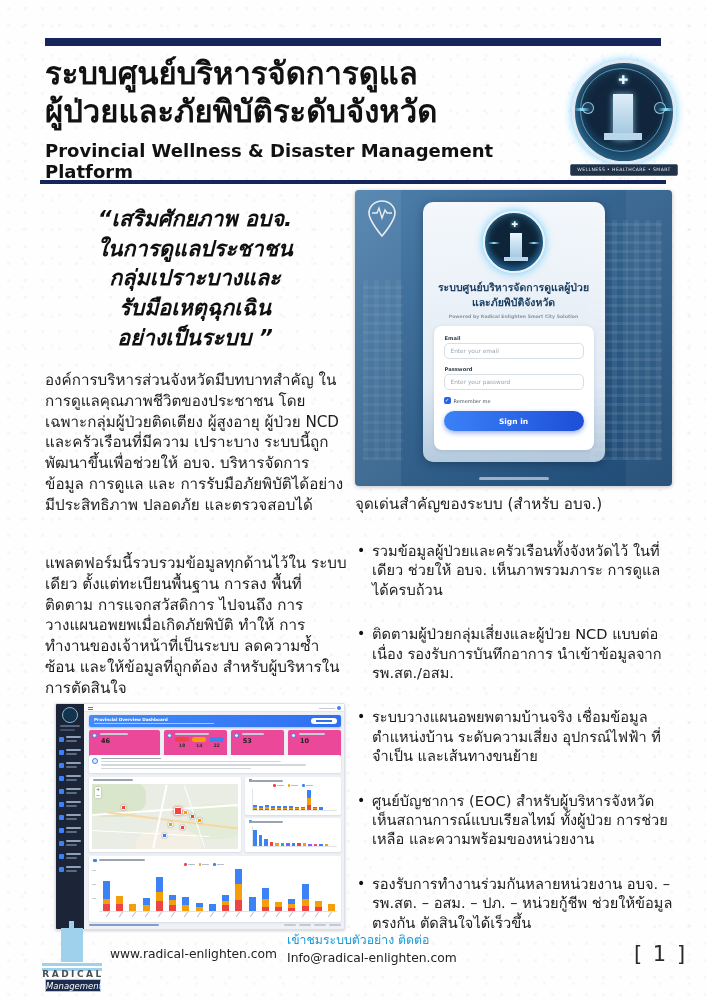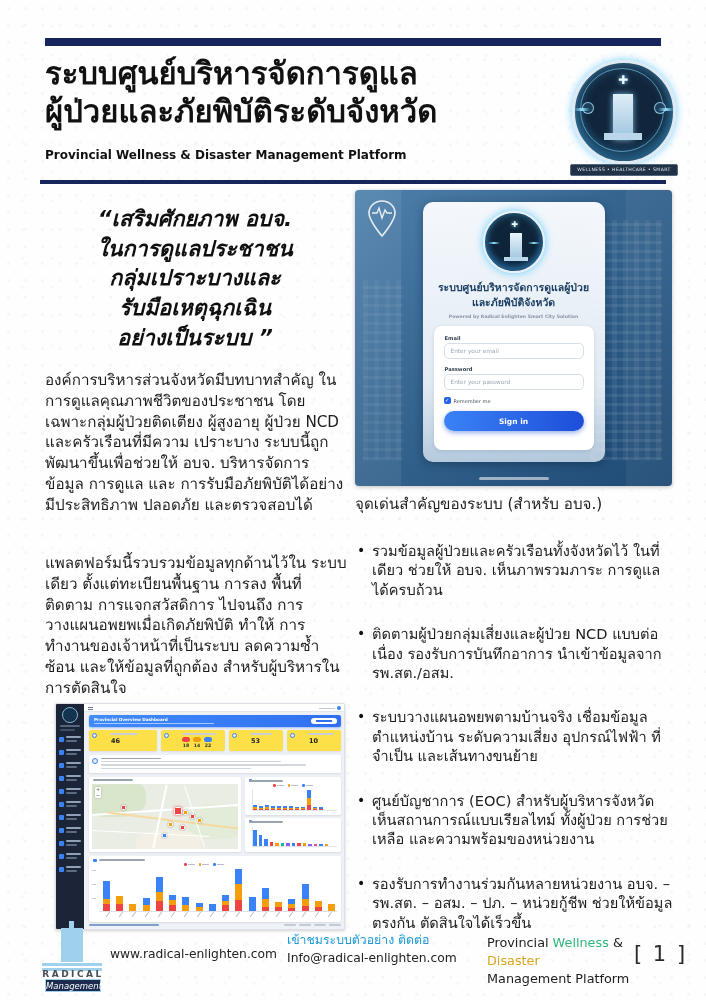--- a/index.html
+++ b/index.html
@@ -11,21 +11,21 @@
       radial-gradient(rgba(110,118,132,0.055) 1.4px, transparent 1.5px),
       radial-gradient(rgba(110,118,132,0.045) 1.4px, transparent 1.5px);
     background-size:17px 17px, 29px 29px;
     background-position:0 0, 8px 12px;
     font-family:"DejaVu Sans","Liberation Sans",sans-serif;color:#1c1c1c;
   }
   .abs{position:absolute;}
   
   .topbar{left:45px;top:38px;width:616px;height:8px;background:#16265c;}
   .main-title{left:45px;top:54px;width:520px;font-size:31px;line-height:1.24;font-weight:600;color:#111;letter-spacing:0;}
-  .subtitle{left:45px;top:148px;width:520px;font-size:12px;font-weight:600;color:#111;}
+  .subtitle{left:45px;top:140px;width:520px;font-size:18px;font-weight:600;color:#111;}
   .header-rule{left:40px;top:180px;width:626px;height:4px;background:#16265c;}
   
   .badge-wrap{left:568px;top:58px;width:112px;height:120px;}
   .badge-circle{
     position:absolute;left:4px;top:2px;width:104px;height:104px;border-radius:50%;
     background:radial-gradient(circle at 50% 40%, #11263c 52%, #17405f 68%, #0b1626 100%);
     border:3px solid #dfe9f2;
     box-shadow:0 0 9px rgba(90,200,255,.85), inset 0 0 14px rgba(90,200,255,.55);
   }
   .badge-ring{position:absolute;left:12px;top:10px;width:84px;height:84px;border-radius:50%;border:1px solid rgba(140,220,255,.55);}
@@ -87,21 +87,21 @@
   .dm-top{height:8px;background:#fff;border-bottom:1px solid #e3e6ec;}
   .dm-burger{position:absolute;left:4px;top:2.5px;width:5px;height:1px;background:#6b7684;box-shadow:0 2px 0 #6b7684;}
   .dm-user{position:absolute;right:5px;top:2px;width:4px;height:4px;border-radius:50%;background:#3b82f6;}
   .dm-user-line{position:absolute;right:11px;top:3.5px;width:16px;height:1.5px;background:#c6ccd4;}
   .dm-banner{position:absolute;left:5px;top:11px;width:252px;height:12px;border-radius:2px;background:linear-gradient(90deg,#418bfa,#2f6ff0);box-shadow:0 1px 2px rgba(47,111,240,.4);}
   .dm-banner .t{position:absolute;left:5px;top:2px;font-size:4.2px;font-weight:700;color:#fff;}
   .dm-banner .s{position:absolute;left:5px;top:7.5px;width:120px;height:1.5px;background:rgba(255,255,255,.55);}
   .dm-banner .btn{position:absolute;right:4px;top:3px;width:26px;height:6px;border-radius:3px;background:#fff;}
   .dm-banner .btn i{display:block;margin:2.2px auto 0;width:16px;height:1.5px;background:#2f6ff0;}
   .kpi-row{position:absolute;left:5px;top:26px;width:252px;display:flex;gap:4px;}
-  .kpi{background:#fde047;border-radius:2px;box-shadow:0 1px 2px rgba(30,40,60,.10);height:21px;position:relative;padding:2px 13px;}
+  .kpi{background:#ec4899;border-radius:2px;box-shadow:0 1px 2px rgba(30,40,60,.10);height:36px;position:relative;padding:2px 3px;}
   .kpi .lbl{height:1.5px;background:#c9cfd8;border-radius:1px;margin:1px 0 2px 8px;}
   .kpi .ic{position:absolute;left:3px;top:3px;width:5px;height:5px;border-radius:50%;background:#e3edfd;border:1px solid #3b82f6;}
   .kpi .val{font-size:6.5px;font-weight:700;color:#222;margin-left:9px;}
   .kpi-badges{display:flex;gap:3px;margin-left:8px;}
   .kpi-badges .bd{flex:1;text-align:center;}
   .kpi-badges .pill{display:block;height:5px;border-radius:2.5px;color:#fff;font-size:3.2px;line-height:5px;}
   .kpi-badges .num{font-size:4.6px;font-weight:700;color:#333;margin-top:1px;}
   .info-card{position:absolute;left:5px;top:51px;width:252px;height:18px;background:#fff;border-radius:2px;box-shadow:0 1px 2px rgba(30,40,60,.10);padding:2.5px 4px 0 12px;}
   .info-card .ic{position:absolute;left:3px;top:3px;width:6px;height:6px;border-radius:50%;background:#e3edfd;border:1px solid #3b82f6;}
   .info-card i{display:block;height:1.6px;background:#d2d7de;border-radius:1px;margin-bottom:1.8px;}
@@ -675,22 +675,15 @@
     <div class="f-radical">RADICAL</div>
     <div class="f-enl">Management</div>
   </div>
   <div class="abs f-col f-company">
     <div>www.radical-enlighten.com</div>
   </div>
   <div class="abs f-col f-contact">
     <div class="f-demo">เข้าชมระบบตัวอย่าง ติดต่อ</div>
     <div>Info@radical-enlighten.com</div>
   </div>
-  <div class="abs f-platform">
-    <span>Provincial</span>
-    <span class="c-well">Wellness</span>
-    <span>&amp;</span><br>
-    <span class="c-dis">Disaster</span><br>
-    <span>Management Platform</span>
-  </div>
   <div class="abs f-pagenum">[ 1 ]</div>
 
 </div>
 
 </body></html>

